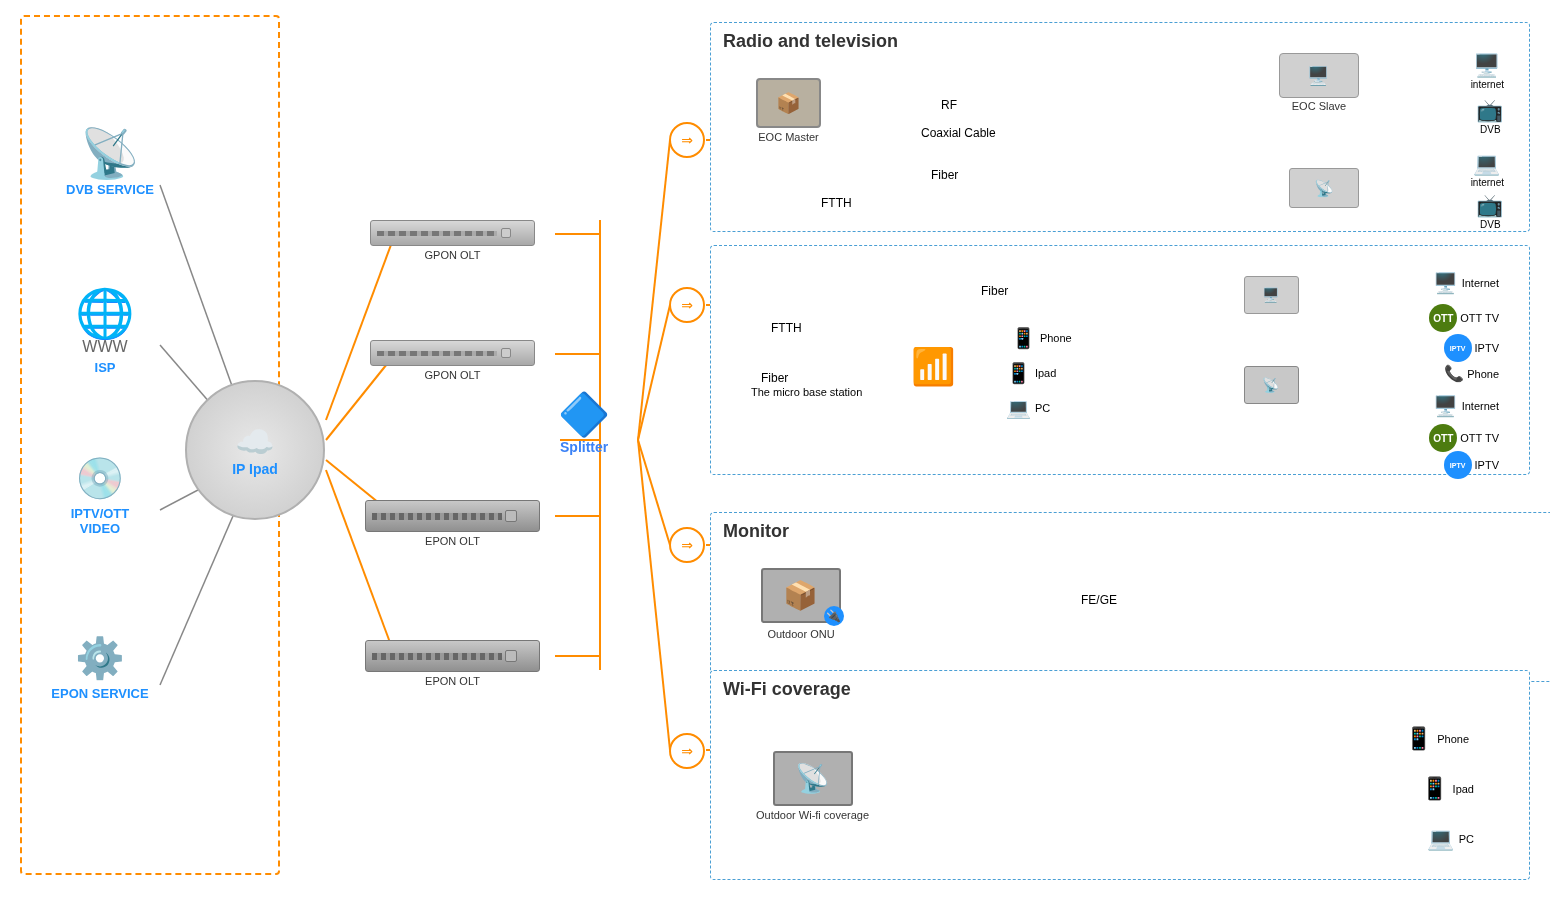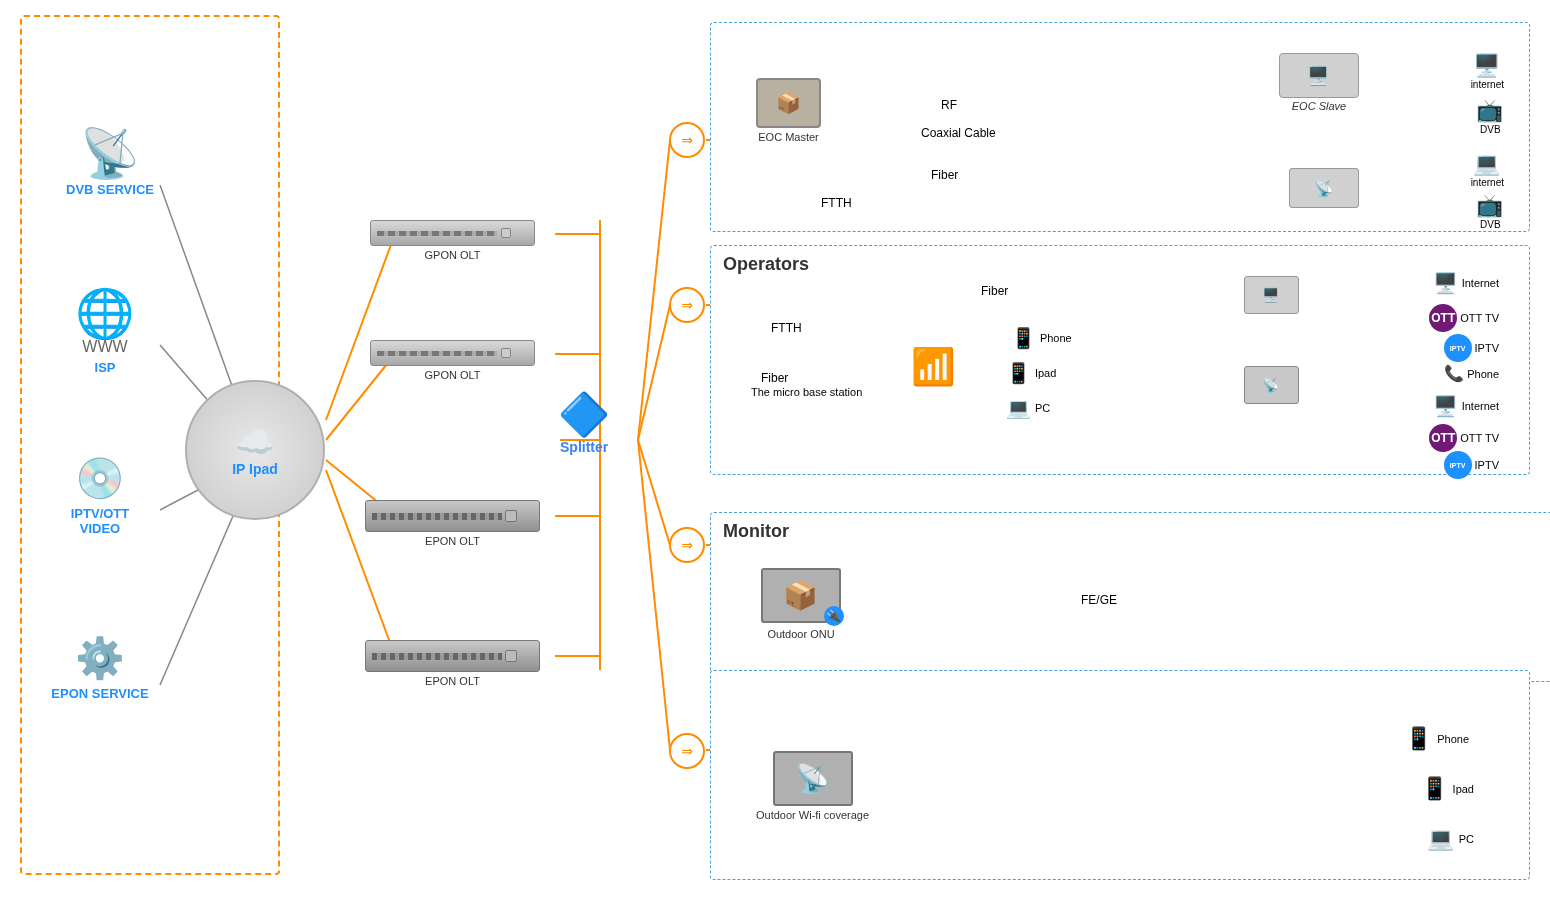--- a/index.html
+++ b/index.html
@@ -104,26 +104,26 @@
       left: 0;
       width: 1550px;
       height: 900px;
       pointer-events: none;
     }
 
     
     .ott-badge {
       width: 28px;
       height: 28px;
-      background: #701a75;
+      background: #4d7c0f;
       border-radius: 50%;
       display: flex;
       align-items: center;
       justify-content: center;
-      font-size: 12px;
+      font-size: 10px;
       font-weight: bold;
       color: #fff;
     }
 
     .iptv-badge {
       width: 28px;
       height: 28px;
       background: #1e90ff;
       border-radius: 50%;
       display: flex;
@@ -286,29 +286,30 @@
     <div style="font-size:42px; color:#1e90ff;">🔷</div>
     <div style="font-size:14px; font-weight:bold; color:#3b82f6;">Splitter</div>
   </div>
 
   <div class="arrow-circle" style="left:669px; top:122px;">⇒</div>
   <div class="arrow-circle" style="left:669px; top:287px;">⇒</div>
   <div class="arrow-circle" style="left:669px; top:527px;">⇒</div>
   <div class="arrow-circle" style="left:669px; top:733px;">⇒</div>
 
   <div class="right-panel" style="left:710px; top:22px; width:820px; height:210px;">
+    <div class="panel-title">Radio and television</div>
 
     <div style="position:absolute; left:45px; top:55px; display:flex; flex-direction:column; align-items:center;">
       <div style="width:65px; height:50px; background:#b8b0a0; border:2px solid #888; border-radius:4px; display:flex; align-items:center; justify-content:center; font-size:20px;">📦</div>
       <div style="font-size:11px; color:#333; margin-top:3px;">EOC Master</div>
     </div>
 
     <div style="position:absolute; right:170px; top:30px; display:flex; flex-direction:column; align-items:center;">
       <div style="width:80px; height:45px; background:#d0d0d0; border:1px solid #999; border-radius:4px; display:flex; align-items:center; justify-content:center; font-size:18px;">🖥️</div>
-      <div style="font-size:11px; color:#333; margin-top:2px;font-style:italic;">EOC Slave</div>
+      <div style="font-size:11px; color:#333; margin-top:2px;">EOC Slave</div>
     </div>
 
     <div style="position:absolute; right:170px; top:145px; display:flex; flex-direction:column; align-items:center;">
       <div style="width:70px; height:40px; background:#d0d0d0; border:1px solid #999; border-radius:3px; display:flex; align-items:center; justify-content:center; font-size:16px;">📡</div>
     </div>
 
     <div style="position:absolute; right:25px; top:30px; display:flex; flex-direction:column; align-items:center;">
       <div style="font-size:22px;">🖥️</div>
       <div style="font-size:10px;">internet</div>
     </div>
@@ -325,21 +326,20 @@
       <div style="font-size:10px;">DVB</div>
     </div>
 
     <div style="position:absolute; left:230px; top:75px; font-size:12px;">RF</div>
     <div style="position:absolute; left:210px; top:103px; font-size:12px;">Coaxial Cable</div>
     <div style="position:absolute; left:220px; top:145px; font-size:12px;">Fiber</div>
     <div style="position:absolute; left:110px; top:173px; font-size:12px;">FTTH</div>
   </div>
 
   <div class="right-panel" style="left:710px; top:245px; width:820px; height:230px;">
-    <div class="panel-title">Operators</div>
 
     <div style="position:absolute; left:270px; top:38px; font-size:12px;">Fiber</div>
     <div style="position:absolute; left:60px; top:75px; font-size:12px;">FTTH</div>
     <div style="position:absolute; left:50px; top:125px; font-size:12px;">Fiber</div>
     <div style="position:absolute; left:40px; top:140px; font-size:11px;">The micro base station</div>
 
     <div style="position:absolute; left:200px; top:100px; font-size:36px; color:#888;">📶</div>
 
     <div style="position:absolute; left:300px; top:80px; display:flex; align-items:center; gap:4px;">
       <div style="font-size:20px;">📱</div>
@@ -404,20 +404,21 @@
     </div>
 
     <div style="position:absolute; left:370px; top:80px; font-size:12px;">FE/GE</div>
 
     <div style="position:absolute; right:40px; top:50px; display:flex; flex-direction:column; align-items:center;">
       <div style="font-size:50px;">📷</div>
     </div>
   </div>
 
   <div class="right-panel" style="left:710px; top:670px; width:820px; height:210px;">
+    <div class="panel-title">Wi-Fi coverage</div>
 
     <div style="position:absolute; left:45px; top:80px; display:flex; flex-direction:column; align-items:center;">
       <div style="width:80px; height:55px; background:#b0b0b0; border:2px solid #777; border-radius:3px; display:flex; align-items:center; justify-content:center; font-size:28px;">📡</div>
       <div style="font-size:11px; color:#333; margin-top:3px; text-align:center;">Outdoor Wi-fi coverage</div>
     </div>
 
     <div style="position:absolute; right:60px; top:55px; display:flex; align-items:center; gap:4px;">
       <div style="font-size:22px;">📱</div>
       <div style="font-size:11px;">Phone</div>
     </div>

